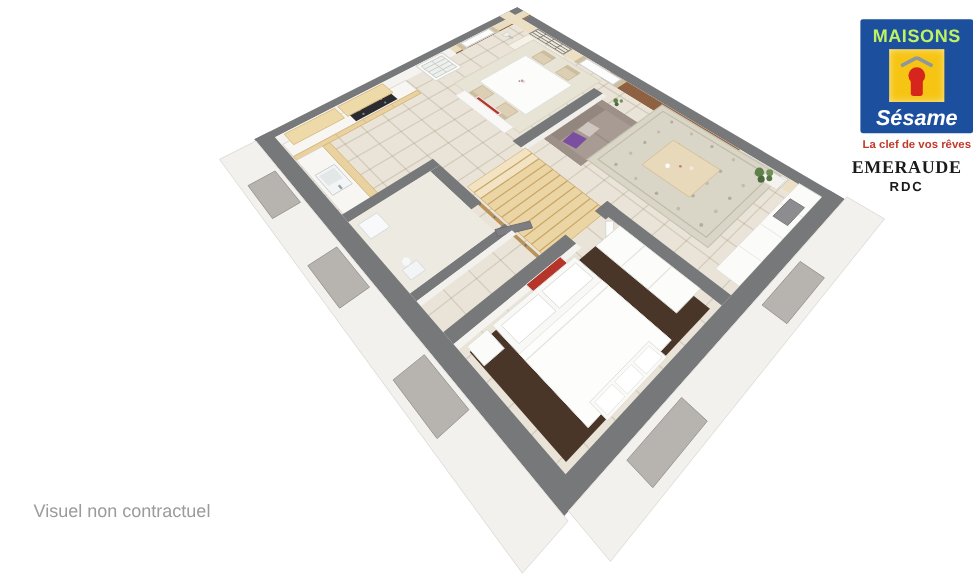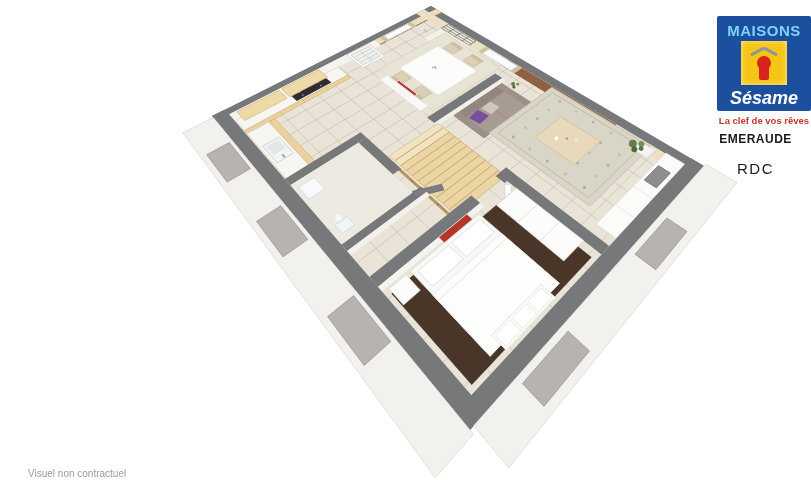--- a/index.html
+++ b/index.html
@@ -3,41 +3,41 @@
 <meta charset="utf-8">
 <style>
   html,body{margin:0;padding:0;background:#ffffff;}
   body{font-family:"Liberation Sans", sans-serif;}
   .canvas{position:relative;width:811px;height:480px;background:#ffffff;overflow:hidden;}
   #plan-svg{position:absolute;left:0;top:0;}
 
   
   .logo-box{position:absolute;left:717px;top:16px;width:94px;}
   .logo-blue{position:relative;width:94px;height:95px;background:#1d4f9f;border-radius:2px;}
-  .logo-maisons{position:absolute;top:6px;left:0;width:100%;text-align:center;color:#7dd3fc;
+  .logo-maisons{position:absolute;top:6px;left:0;width:100%;text-align:center;color:#bef264;
     font-weight:bold;font-size:15px;letter-spacing:.5px;}
   .logo-yellow{position:absolute;left:24px;top:25px;width:46px;height:44px;background:#f6c514;
     box-shadow:inset 0 0 6px rgba(255,255,255,.6);}
   .roof{position:absolute;left:0;top:5px;width:100%;height:10px;}
   .roof span{position:absolute;top:4px;width:15px;height:3px;background:#8e969e;border-radius:1px;}
   .roof .roof-l{left:9px;transform:rotate(-28deg);}
   .roof .roof-r{right:9px;transform:rotate(28deg);}
   .keyhole{position:absolute;left:0;top:13px;width:100%;height:30px;}
   .kh-circle{position:absolute;left:50%;top:2px;margin-left:-7px;width:14px;height:14px;
     border-radius:50%;background:#d6251c;}
   .kh-stem{position:absolute;left:50%;top:13px;margin-left:-5px;width:10px;height:13px;
     background:#d6251c;border-radius:1px 1px 2px 2px;}
   .logo-sesame{position:absolute;bottom:2px;left:0;width:100%;text-align:center;color:#ffffff;
     font-family:Liberation Sans, sans-serif;font-style:italic;font-weight:bold;font-size:18px;}
   .logo-tagline{position:absolute;left:-10px;top:99px;width:114px;text-align:center;color:#c2392b;
     font-size:9.5px;font-weight:600;white-space:nowrap;}
   .model{position:absolute;left:700px;top:132px;width:111px;text-align:center;color:#1a1a1a;}
-  .model-name{font-size:12px;font-weight:bold;letter-spacing:.5px;}
-  .model-floor{font-size:15px;font-weight:normal;letter-spacing:1.5px;margin-top:14px;}
-  .disclaimer{position:absolute;left:28px;top:468px;font-size:10px;color:#9b9b9b;}
+  .model-name{font-size:15px;font-weight:bold;letter-spacing:.5px;font-family:Liberation Serif, serif;}
+  .model-floor{font-size:11px;font-weight:bold;letter-spacing:1.5px;margin-top:1px;}
+  .disclaimer{position:absolute;left:28px;top:418px;font-size:15px;color:#9b9b9b;}
 </style>
 </head>
 <body>
 
 <div class="canvas">
   <svg id="plan-svg" width="811" height="480" viewBox="0 0 811 480">
       <polygon points="212.0,116.0 431.0,6.0 436.0,8.9 216.1,121.0" fill="#77787a"></polygon>
       <polygon points="424.3,9.4 431.0,6.0 704.0,166.0 697.8,173.0" fill="#77787a"></polygon>
       <polygon points="216.1,121.0 374.3,40.3 380.7,44.9 221.5,127.6" fill="#f5f3ef"></polygon>
       <polygon points="374.3,40.3 436.0,8.9 442.6,12.8 380.7,44.9" fill="#e9dcbf"></polygon>

